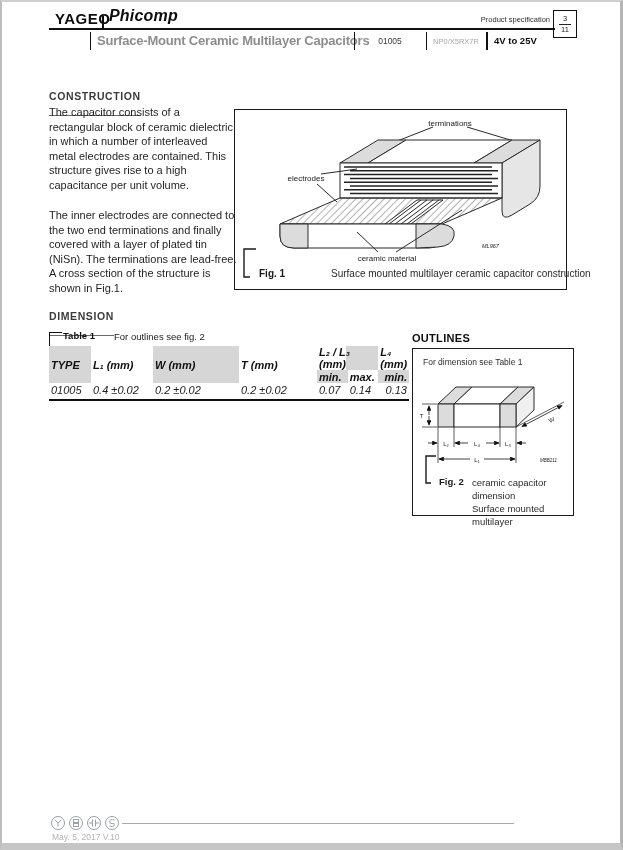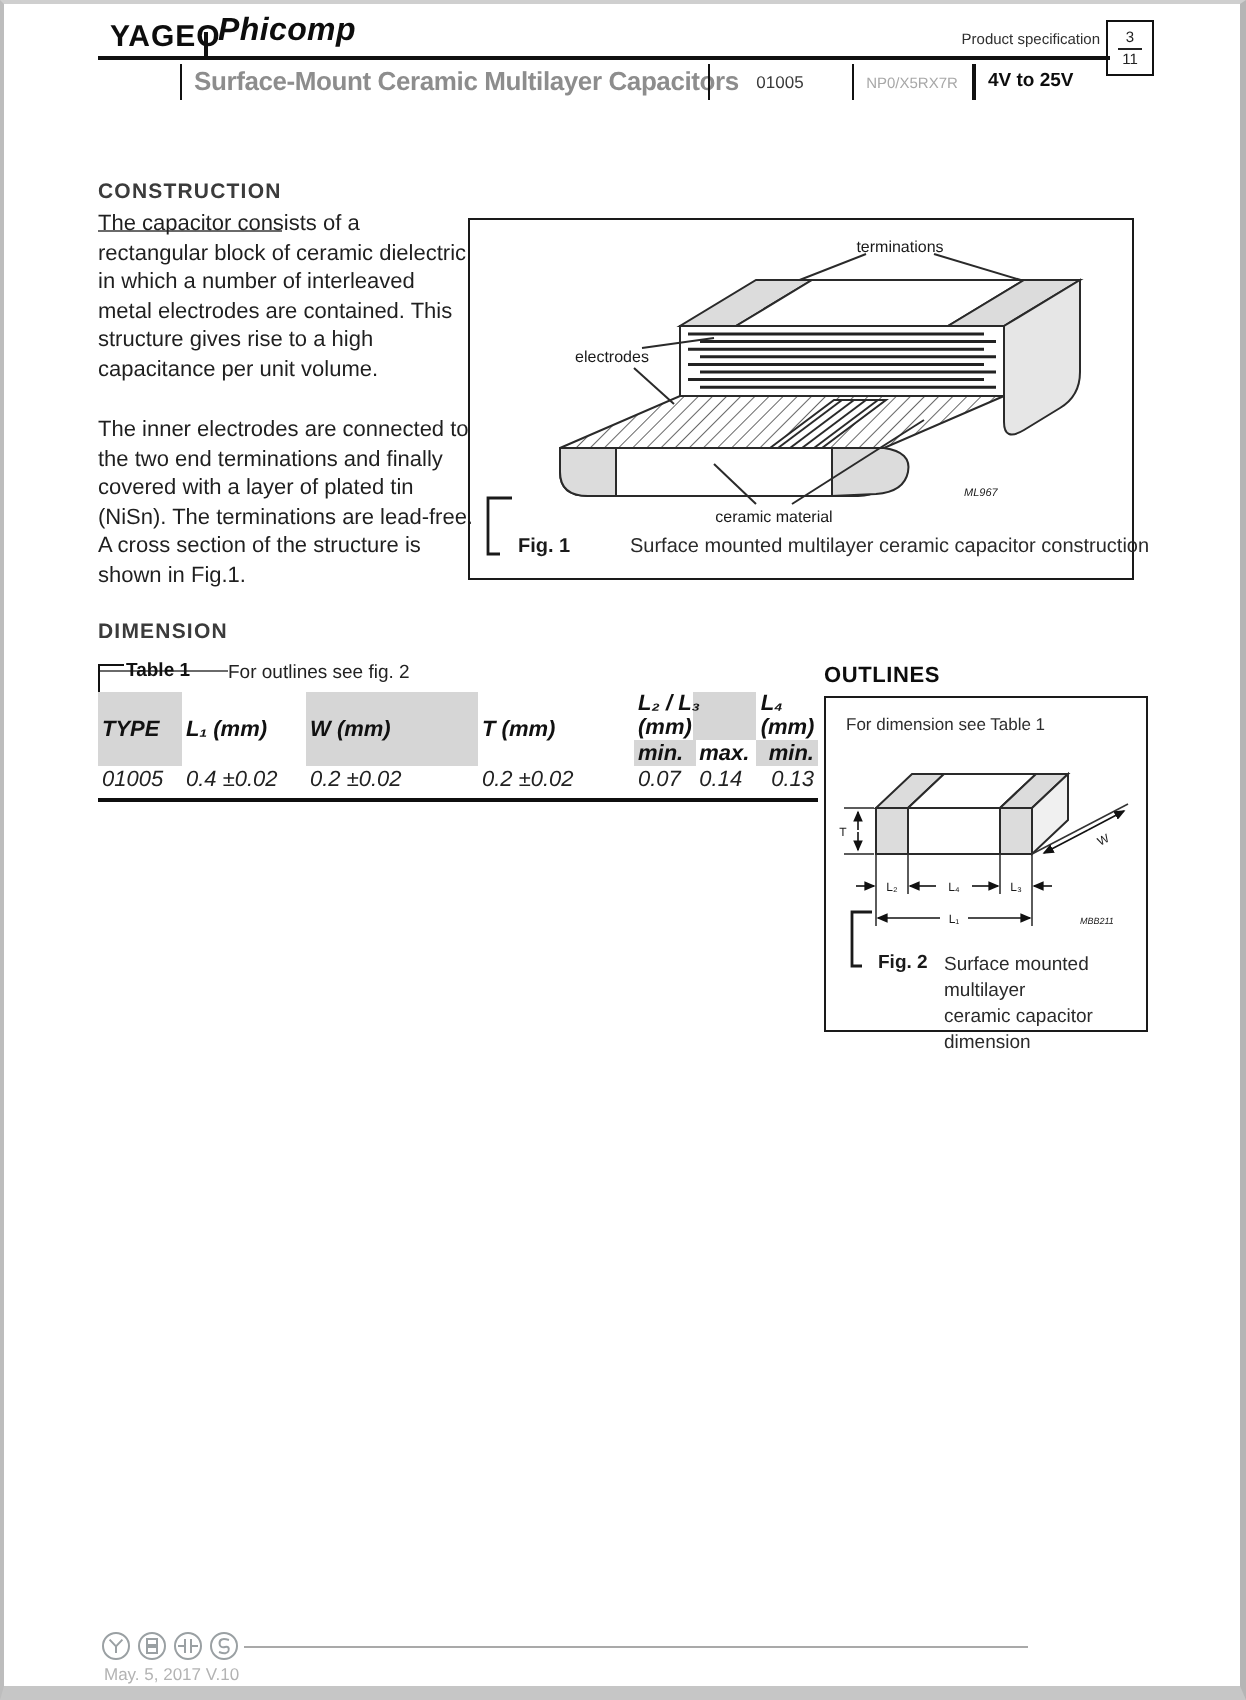--- a/index.html
+++ b/index.html
@@ -35,21 +35,21 @@
   .cons-para{left:47px;width:188px;font-size:11px;line-height:14.5px;color:#1f1f1f;}
   .p1{top:103px;} .p2{top:206px;}
   
   .fig1-box{left:232px;top:107px;width:331px;height:179px;border:1.3px solid #1a1a1a;}
   .out-box{left:410px;top:346px;width:160px;height:166px;border:1.3px solid #1a1a1a;}
   .out-note{left:10px;top:8px;font-size:8.5px;color:#2e2e2e;}
   
   .cap-label{font-size:10px;font-weight:bold;color:#1a1a1a;}
   .cap-text{font-size:10px;color:#2a2a2a;}
   .fig1-cap-label{left:24px;top:158px;}
-  .fig1-cap-text{left:80px;top:158px;white-space:nowrap;}
+  .fig1-cap-text{left:96px;top:158px;white-space:nowrap;}
   .fig2-cap-label{left:26px;top:127px;font-size:9.5px;}
   .fig2-cap-text{left:59px;top:127px;width:104px;font-size:9.5px;line-height:13px;}
   .bracket{stroke:#1a1a1a;stroke-width:1.4;fill:none;}
   
   .tbl-cap-bracket{left:47px;top:330px;width:12px;height:13px;border-left:1.4px solid #111;border-top:1.4px solid #111;}
   .tbl-cap-label{left:61px;top:328px;font-size:9.5px;font-weight:bold;color:#111;}
   .tbl-cap-note{left:112px;top:328.5px;font-size:9.5px;color:#222;}
   table.dim{left:47px;top:344px;border-collapse:collapse;table-layout:fixed;width:360px;position:absolute;}
   table.dim th,table.dim td{font-size:11px;padding:0 2px;font-weight:normal;font-style:italic;}
   table.dim th{font-weight:bold;text-align:left;color:#111;}
@@ -242,22 +242,22 @@
       <line class="dimln" x1="54" y1="84" x2="23" y2="84" marker-end="url(#ah)"></line>
       <text x="61" y="86.5" text-anchor="middle" font-size="6">L₁</text>
       <line class="dimln" x1="68" y1="84" x2="99" y2="84" marker-end="url(#ah)"></line>
       <text x="124" y="87" font-size="4.5" font-style="italic" fill="#777">MBB211</text>
     </svg>
     <svg class="abs" style="left:12px;top:106px;" width="14" height="30" viewBox="0 0 14 30">
       <polyline class="bracket" points="11,1 1,1 1,28 6,28"></polyline>
     </svg>
     <div class="abs cap-label fig2-cap-label">Fig. 2</div>
     <div class="abs cap-text fig2-cap-text">
+      <div>ceramic capacitor dimension</div>
       <div>Surface mounted multilayer</div>
-      <div>ceramic capacitor dimension</div>
     </div>
   </div>
 
   <div class="abs footer-icons">
     <svg width="16" height="16" viewBox="0 0 16 16">
       <circle cx="8" cy="8" r="6.5" fill="none" stroke="#9aa0a3" stroke-width="1"></circle>
       <path d="M4.8,4.8 L8,8.2 L11.2,4.8 M8,8.2 V11.5" fill="none" stroke="#9aa0a3" stroke-width="1"></path>
     </svg>
     <svg width="16" height="16" viewBox="0 0 16 16">
       <circle cx="8" cy="8" r="6.5" fill="none" stroke="#9aa0a3" stroke-width="1"></circle>

